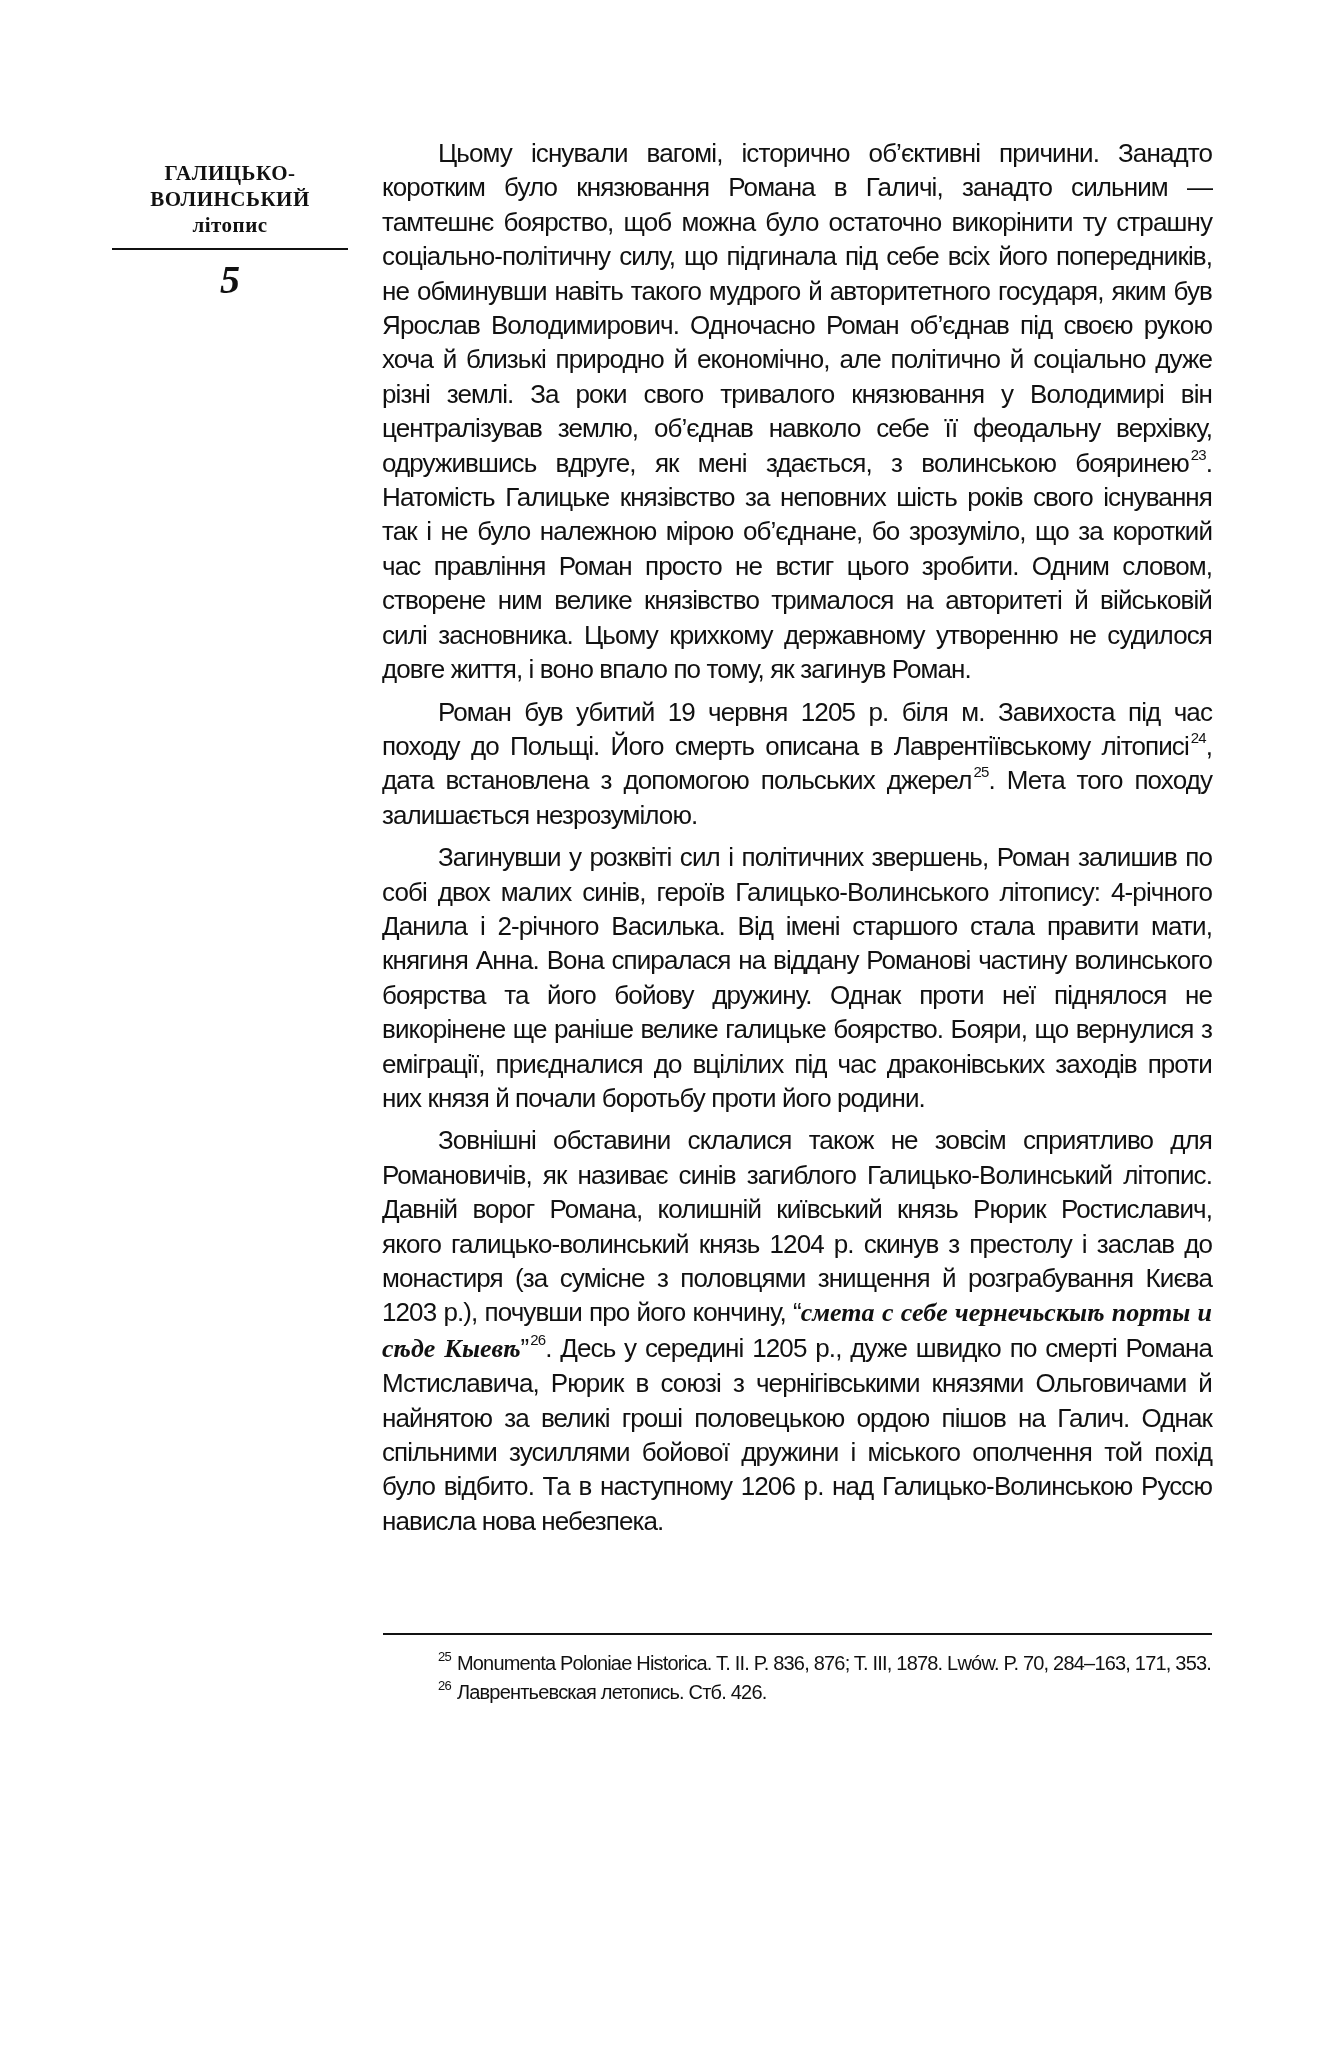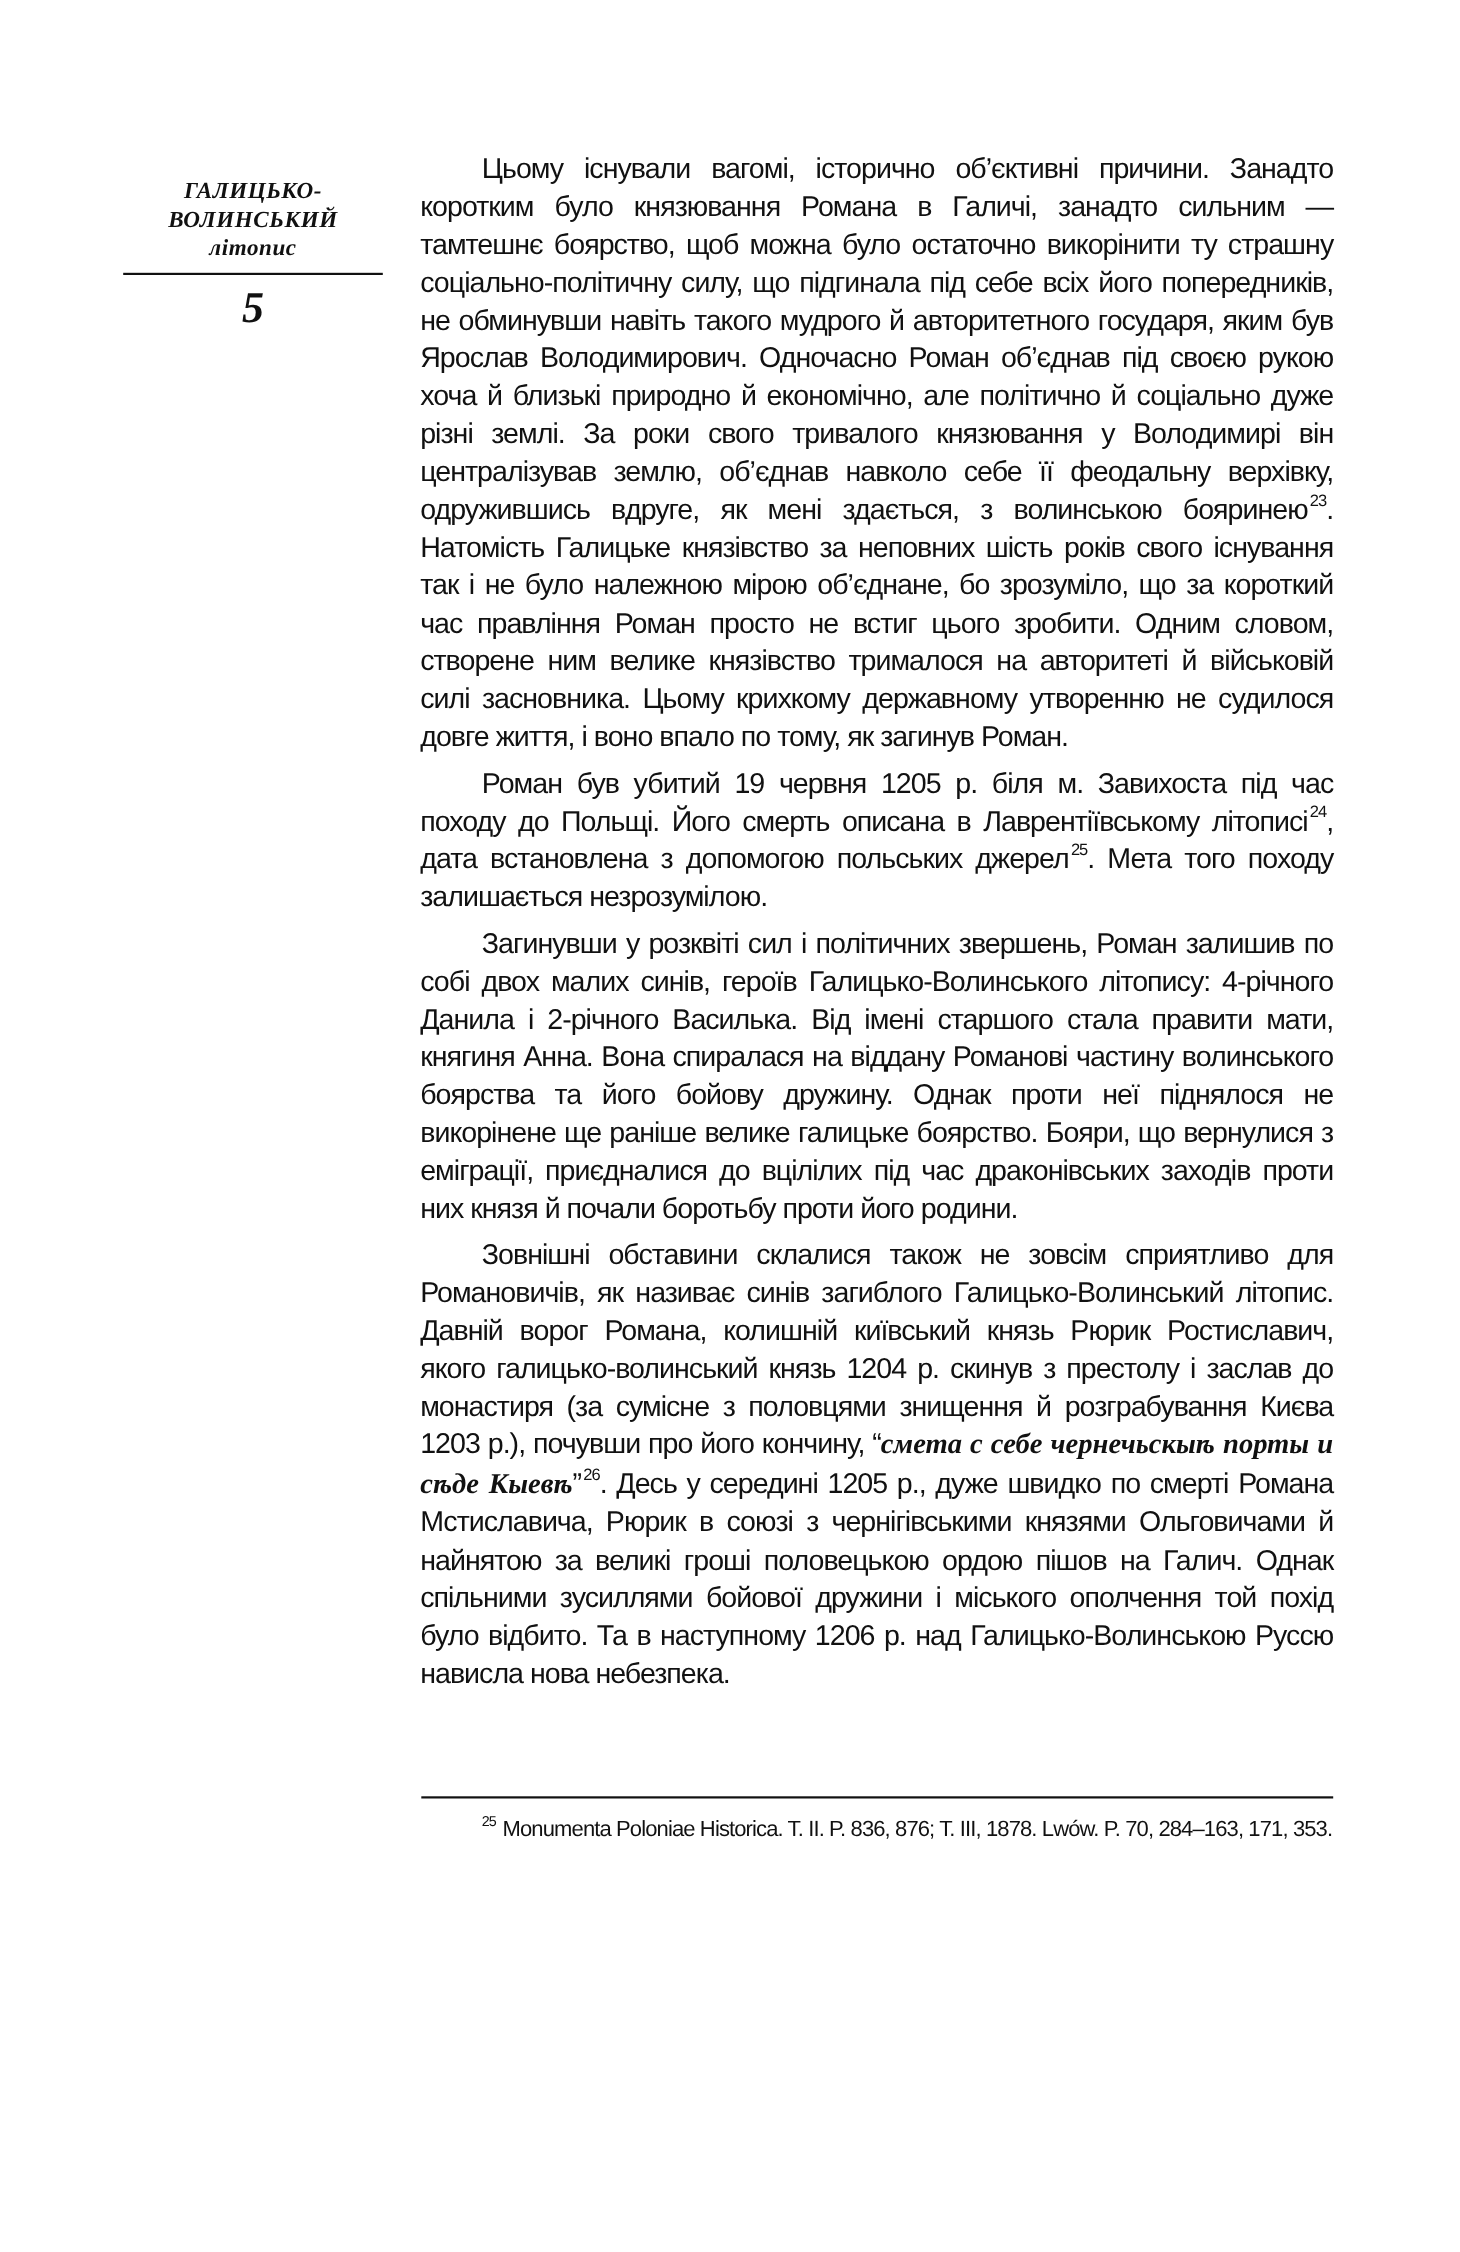--- a/index.html
+++ b/index.html
@@ -11,21 +11,21 @@
   .page { position: absolute; left: 0; top: 0; width: 1327px; height: 2047px; }
 
   
   .side {
     position: absolute; left: 112px; top: 160px; width: 236px;
     text-align: center;
   }
   .side-title {
     font-family: "Liberation Serif", serif;
     font-weight: bold; font-size: 21px; line-height: 26px;
-    letter-spacing: 0.5px; text-transform: uppercase; font-style: italic;
+    letter-spacing: 0.5px; text-transform: uppercase;
   }
   .side-title span { display: block; }
   .side-title .lower { text-transform: none; }
   .side-rule { margin: 10px 0 0 0; height: 2px; background: #111; }
   .folio {
     font-family: "Liberation Serif", serif;
     font-style: italic; font-weight: bold; font-size: 40px; line-height: 48px;
     margin-top: 6px;
   }
 
@@ -82,15 +82,16 @@
 
     <p>Загинувши у розквіті сил і політичних звершень, Роман залишив по собі двох малих синів, героїв Галицько-Волинського літопису: 4-річного Данила і 2-річного Василька. Від імені старшого стала правити мати, княгиня Анна. Вона спиралася на віддану Романові частину волинського боярства та його бойову дружину. Однак проти неї піднялося не викорінене ще раніше велике галицьке боярство. Бояри, що вернулися з еміграції, приєдналися до вцілілих під час драконівських заходів проти них князя й почали боротьбу проти його родини.</p>
 
     <p><span>Зовнішні обставини склалися також не зовсім сприятливо для Романовичів, як називає синів загиблого Галицько-Волинський літопис. Давній ворог Романа, колишній київський князь Рюрик Ростиславич, якого галицько-волинський князь 1204 р. скинув з престолу і заслав до монастиря (за сумісне з половцями знищення й розграбування Києва 1203 р.), почувши про його кончину, “</span><span class="quote">смета с себе чернечьскыѣ порты и сѣде Кыевѣ</span><span>”</span><sup class="fn">26</sup><span>. Десь у середині 1205 р., дуже швидко по смерті Романа Мстиславича, Рюрик в союзі з чернігівськими князями Ольговичами й найнятою за великі гроші половецькою ордою пішов на Галич. Однак спільними зусиллями бойової дружини і міського ополчення той похід було відбито. Та в наступному 1206 р. над Галицько-Волинською Руссю нависла нова небезпека.</span></p>
   </div>
 
   <div class="fn-rule"></div>
 
   <div class="footnotes">
     <p><sup>25</sup><span>Monumenta Poloniae Historica. T. II. P. 836, 876; T. III, 1878. Lwów. P. 70, 284–163, 171, 353.</span></p>
+    <p><sup>26</sup><span>Лаврентьевская летопись. Стб. 426.</span></p>
   </div>
 
 </div>
 
 </body></html>

